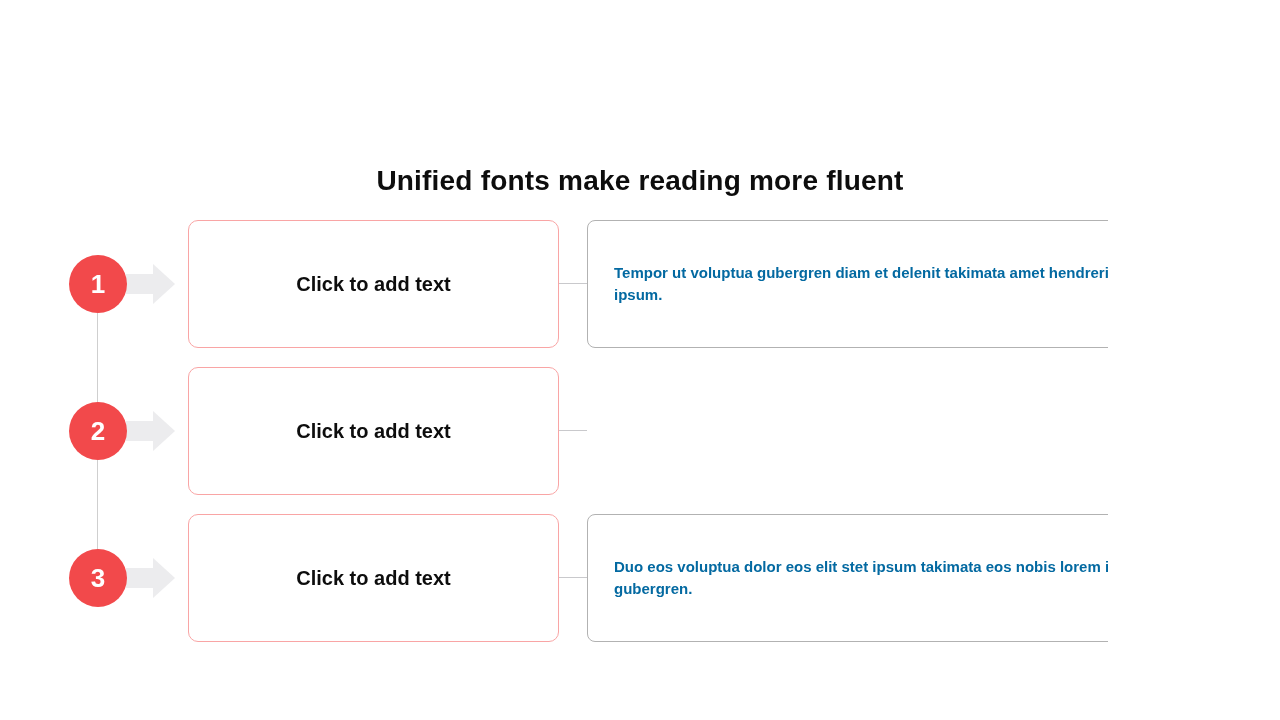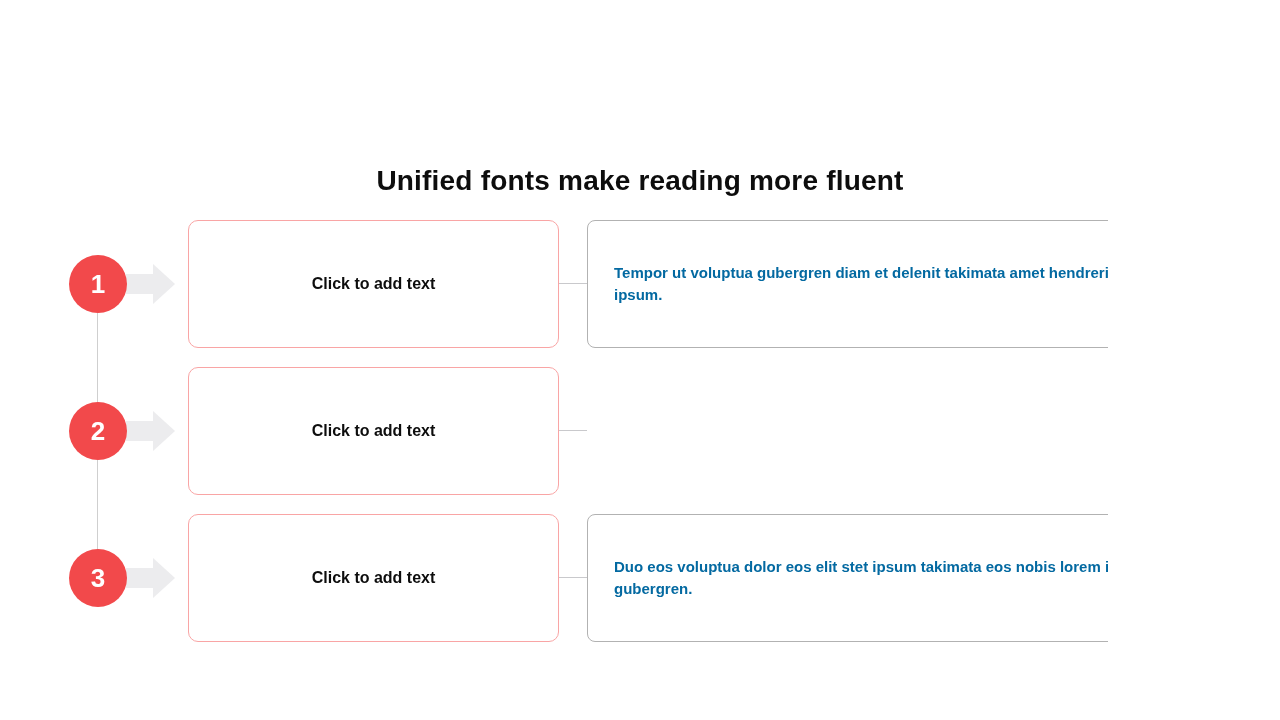--- a/index.html
+++ b/index.html
@@ -82,21 +82,21 @@
     background: #ffffff;
     border: 1px solid #f9a5a5;
     border-radius: 10px;
     box-sizing: border-box;
     display: flex;
     align-items: center;
     justify-content: center;
     cursor: pointer;
   }
   .placeholder-box .ph-text {
-    font-size: 16px;
+    font-size: 20px;
     font-weight: bold;
     color: #0d0d0d;
   }
   .connector {
     position: absolute;
     left: 559px;
     top: 63px;
     width: 28px;
     height: 1px;
     background: #c9c9cc;

